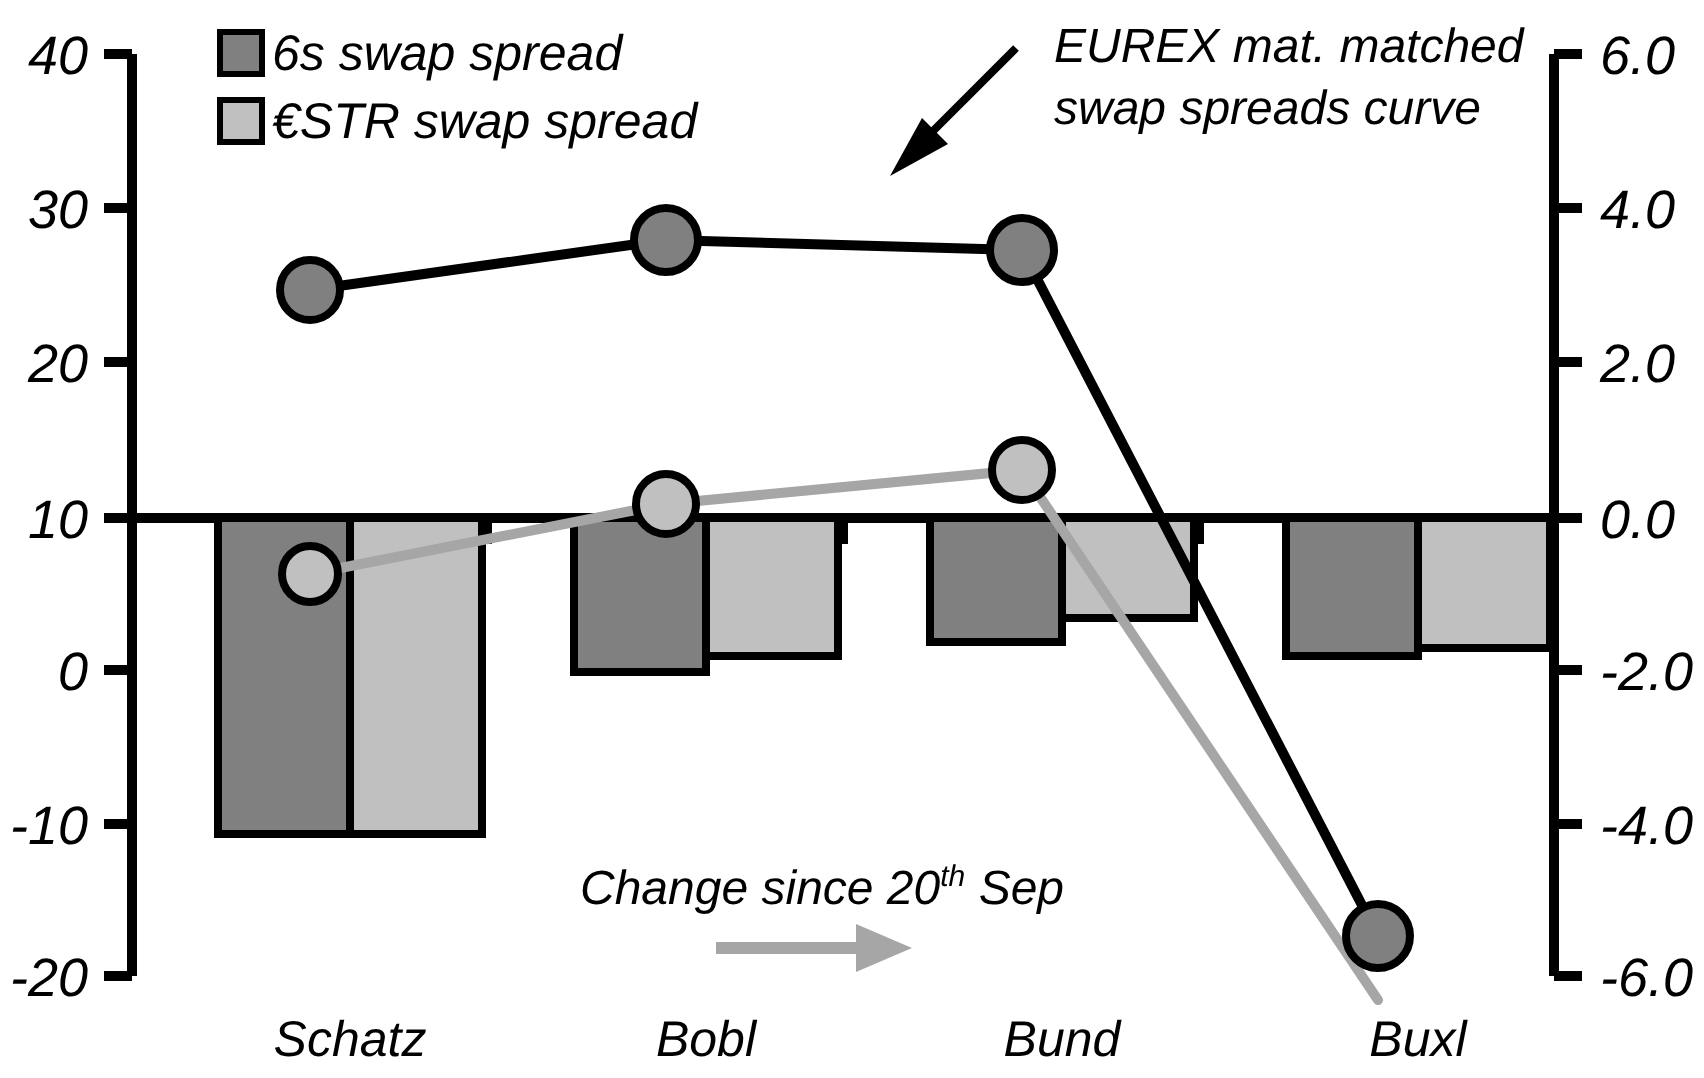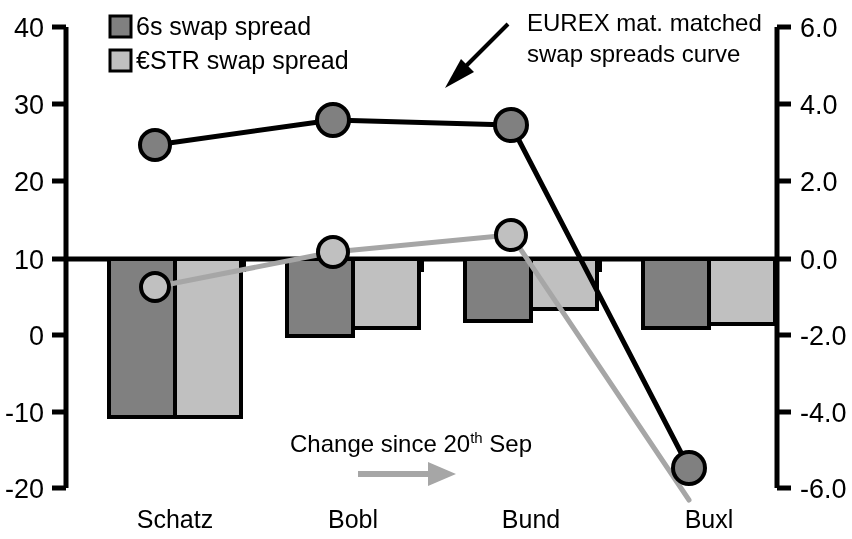--- a/index.html
+++ b/index.html
@@ -11,20 +11,21 @@
     width: 852px;
     height: 539px;
     font-family: "Liberation Sans", sans-serif;
     overflow: hidden;
   }
   #chart-root {
     position: relative;
     width: 852px;
     height: 423px;
     background: #ffffff;
+    font-style: italic;
   }
   #chart-svg {
     position: absolute;
     left: 0;
     top: 0;
   }
   .axis-label,
   .cat-label,
   .legend-label,
   .anno-text {

